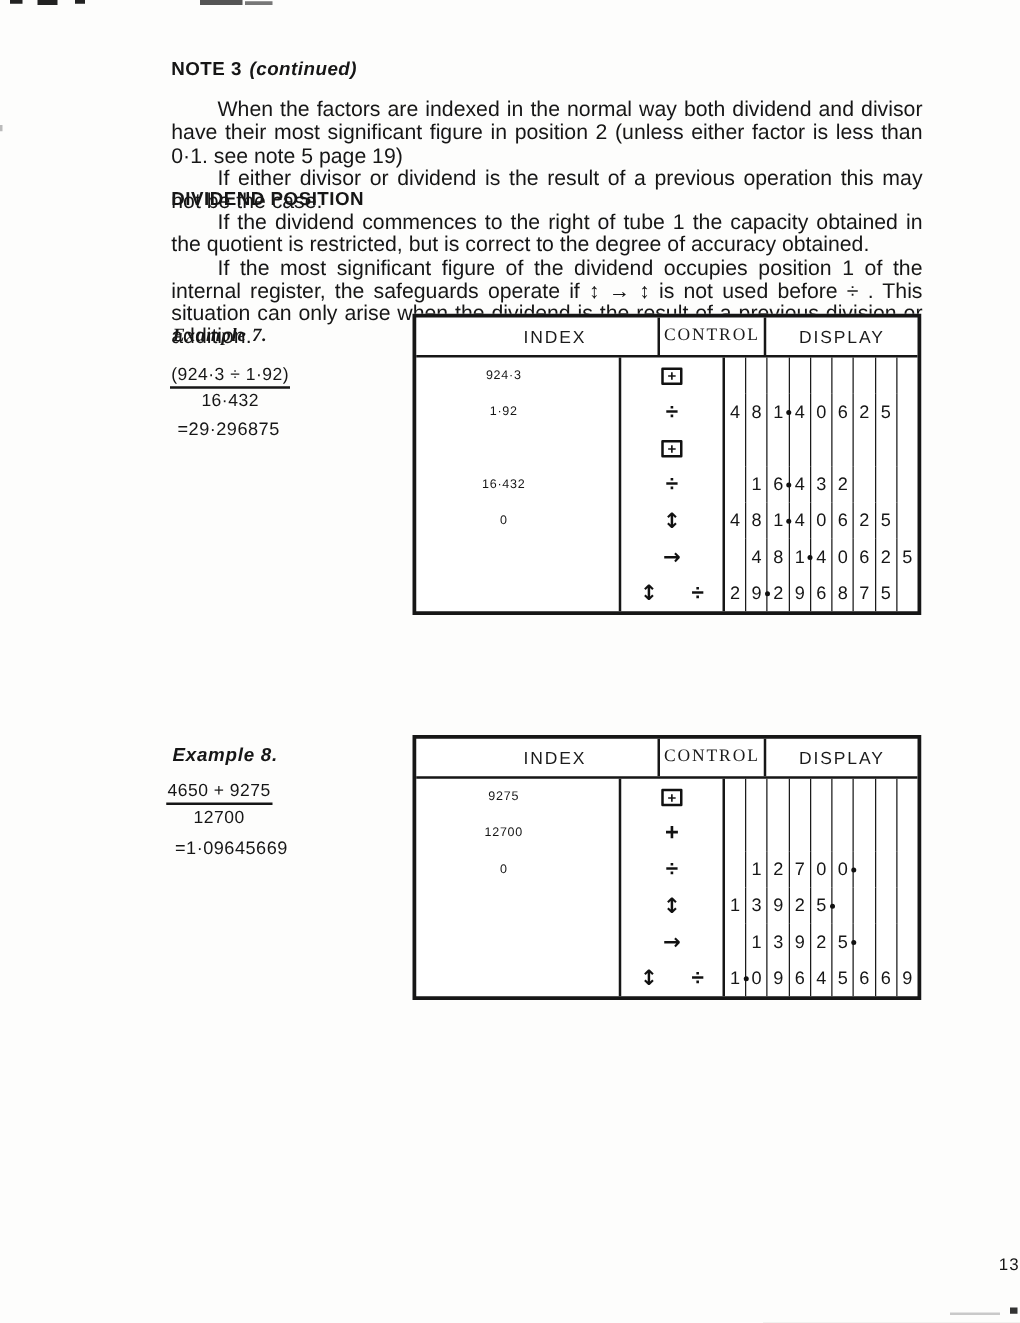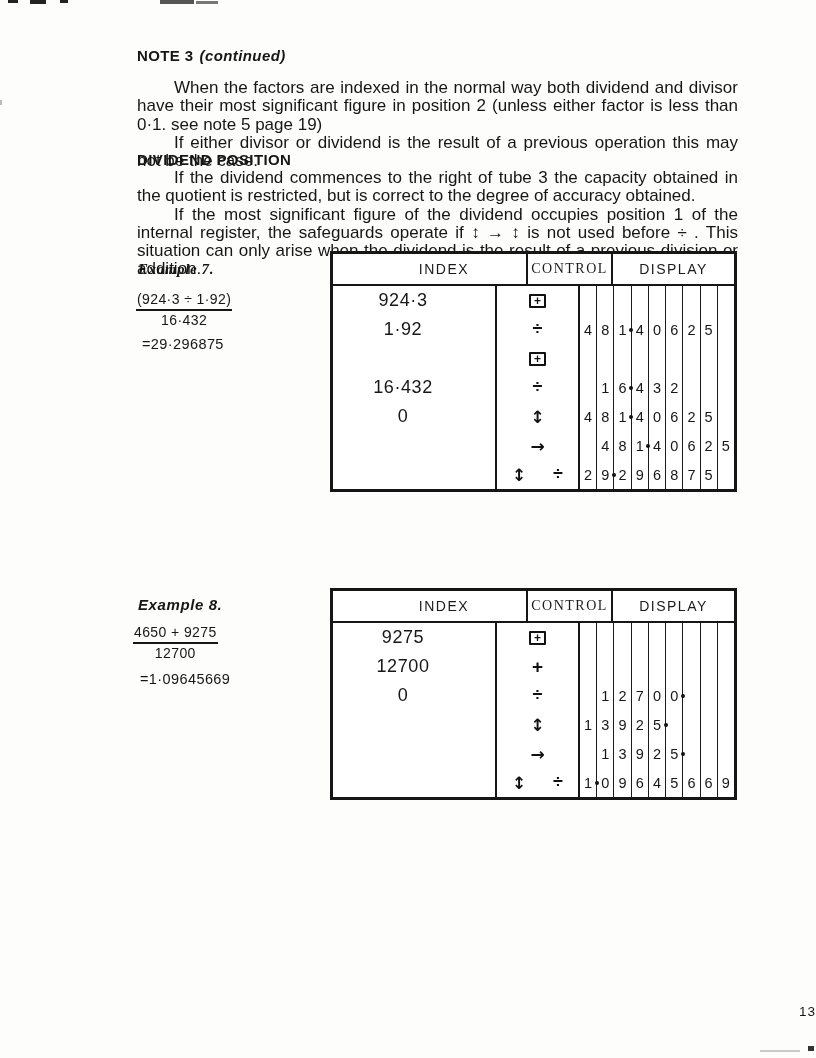--- a/index.html
+++ b/index.html
@@ -47,21 +47,21 @@
     font-size:14px;letter-spacing:1.5px;color:#1b1b1b;
   }
   .th0{width:164px;border-right:2px solid #161616;padding-left:29px;}
   .th1{width:83px;border-right:2px solid #161616;font-family:Liberation Serif, serif;}
   .th2{flex:1;}
   .tbody{display:flex;}
   .col-index{width:164px;border-right:2px solid #161616;box-sizing:border-box;}
   .col-control{width:83px;border-right:2px solid #161616;box-sizing:border-box;}
   .col-display{flex:1;}
   .cell{height:29px;display:flex;align-items:center;justify-content:center;}
-  .idx{font-size:18px;letter-spacing:.6px;padding-right:22px;box-sizing:border-box;}
+  .idx{font-size:10px;letter-spacing:.6px;padding-right:22px;box-sizing:border-box;}
   .ctl{gap:4px;}
   .ctl.two{justify-content:space-between;padding:0 15px;box-sizing:border-box;}
   .drow{display:flex;height:29px;}
   .dcell{
     position:relative;flex:1;
     display:flex;align-items:center;justify-content:center;
     border-right:1.5px solid #1b1b1b;
     font-size:14.5px;
   }
   .dcell:last-child{border-right:none;}
@@ -108,21 +108,21 @@
     <span>NOTE 3</span><span class="ital">(continued)</span>
   </div>
 
   <div class="abs bodytext para-block1">
     <p>When the factors are indexed in the normal way both dividend and divisor have their most significant figure in position 2 (unless either factor is less than 0·1. see note 5 page 19)</p>
     <p>If either divisor or dividend is the result of a previous operation this may not be the case.</p>
   </div>
 
   <div class="abs dp-heading">DIVIDEND POSITION</div>
   <div class="abs bodytext para-block2">
-    <p>If the dividend commences to the right of tube 3 the capacity obtained in the quotient is restricted, but is correct to the degree of accuracy obtained.</p>
+    <p>If the dividend commences to the right of tube 1 the capacity obtained in the quotient is restricted, but is correct to the degree of accuracy obtained.</p>
     <p class="sym-holder">If the most significant figure of the dividend occupies position 1 of the internal register, the safeguards operate if ↕ → ↕ is not used before ÷ . This situation can only arise when the dividend is the result of a previous division or addition.</p>
   </div>
 
   <div class="abs ex-label ex7-label">Example 7.</div>
   <div class="abs fraction frac7">
     <div class="num">(924·3 ÷ 1·92)</div>
     <div class="den">16·432</div>
   </div>
   <div class="abs ex-result res7">=29·296875</div>
 

